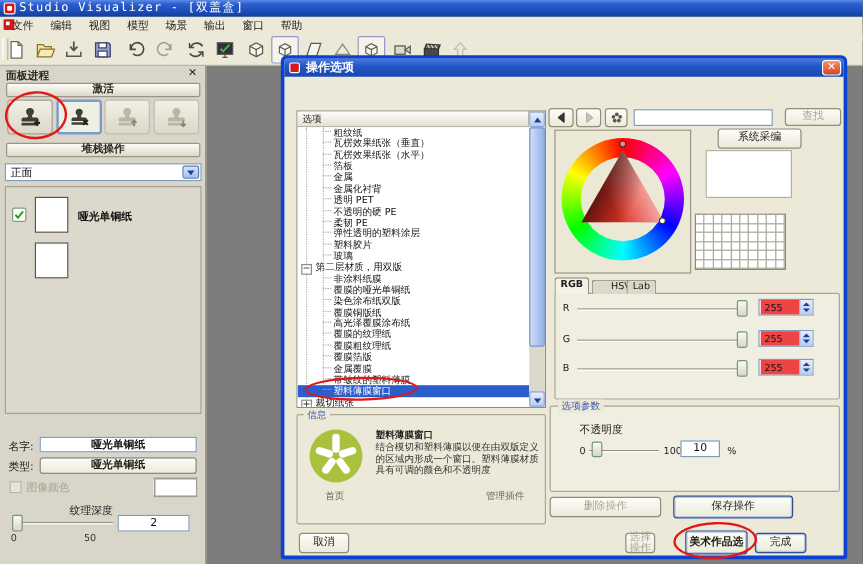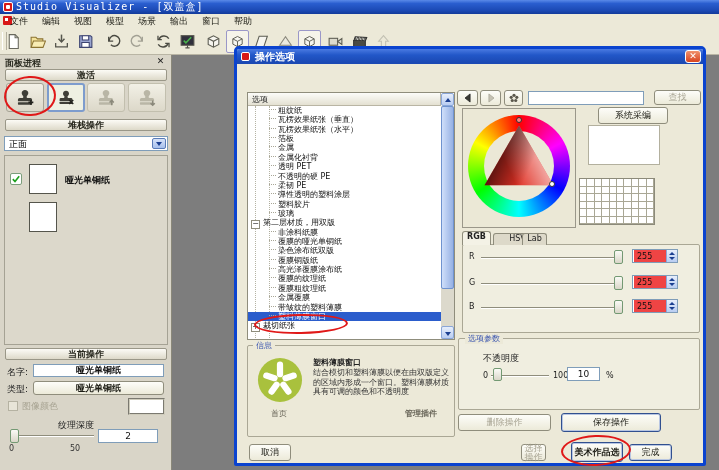--- a/index.html
+++ b/index.html
@@ -256,21 +256,20 @@
               <path d="M2 5.6l2.4 2.6L9 2.4" stroke="#1ea11e" stroke-width="1.8" fill="none"></path>
             </svg></span>
           <div class="swatch"></div>
           <span class="layer-label">哑光单铜纸</span>
         </div>
         <div class="layer-row" style="top: 42px;">
           <div class="swatch"></div>
           <span class="layer-label"></span>
         </div>
       </div>
-    <div class="hdrbar" style="left:5px;top:293px;width:162px;height:12px;">当前操作</div>
     <span id="cur-name-label" style="top:311px;">名字:</span>
     <input class="field" style="left: 33px; top: 309px; width: 131px; height: 13px; text-align: center; font-weight: bold;" value="哑光单铜纸">
     <span id="cur-type-label" style="top:328px;">类型:</span>
     <div class="btn" style="left:33px;top:326px;width:131px;height:14px;font-weight:bold;">哑光单铜纸</div>
     <div id="imgcolor-row">
       <span class="chk-dis"></span><span>图像颜色</span>
     </div>
     <div id="imgcolor-swatch"></div>
     <div class="tick-label" style="left:58px;top:364px;font-size:9px;color:#222;">纹理深度</div>
     <div class="slider-track" style="left:12px;top:380px;width:82px;"></div>
@@ -308,20 +307,21 @@
               <div class="tree-row"><span class="stub"></span><span class="tree-label">塑料胶片</span></div>
               <div class="tree-row"><span class="stub"></span><span class="tree-label">玻璃</span></div>
               <div class="tree-row"><span class="exp">−</span><span class="tree-label">第二层材质，用双版</span></div>
               <div class="tree-row"><span class="stub"></span><span class="tree-label">非涂料纸膜</span></div>
               <div class="tree-row"><span class="stub"></span><span class="tree-label">覆膜的哑光单铜纸</span></div>
               <div class="tree-row"><span class="stub"></span><span class="tree-label">染色涂布纸双版</span></div>
               <div class="tree-row"><span class="stub"></span><span class="tree-label">覆膜铜版纸</span></div>
               <div class="tree-row"><span class="stub"></span><span class="tree-label">高光泽覆膜涂布纸</span></div>
               <div class="tree-row"><span class="stub"></span><span class="tree-label">覆膜的纹理纸</span></div>
               <div class="tree-row"><span class="stub"></span><span class="tree-label">覆膜粗纹理纸</span></div>
+              <div class="tree-row"><span class="stub"></span><span class="tree-label">覆膜箔版</span></div>
               <div class="tree-row"><span class="stub"></span><span class="tree-label">金属覆膜</span></div>
               <div class="tree-row"><span class="stub"></span><span class="tree-label">带皱纹的塑料薄膜</span></div>
               <div class="tree-row selected"><span class="stub"></span><span class="tree-label">塑料薄膜窗口</span></div>
               <div class="tree-row"><span class="exp">+</span><span class="tree-label">裁切纸张</span></div>
             </div>
         </div>
         <div id="tree-sbar">
           <div id="tree-thumb"></div>
         </div>
         <div class="sb-btn" id="tree-scroll-down"></div>
@@ -337,21 +337,21 @@
             <line x1="29.7" y1="22.1" x2="38.3" y2="19.4"></line>
             <line x1="27.5" y1="28.9" x2="32.8" y2="36.1"></line>
             <line x1="20.5" y1="28.9" x2="15.2" y2="36.1"></line>
             <line x1="18.3" y1="22.1" x2="9.7" y2="19.4"></line>
           </g>
         </svg>
       </div>
       <div id="info-title">塑料薄膜窗口</div>
       <div id="info-desc">结合模切和塑料薄膜以便在由双版定义的区域内形成一个窗口。塑料薄膜材质具有可调的颜色和不透明度</div>
       <span class="info-link" style="left:34px;">首页</span>
-      <span class="info-link" style="left:168px;font-weight:bold;">管理插件</span>
+      <span class="info-link" style="left:168px;">管理插件</span>
 
       <div class="btn navtri" style="left:220px;">
         <svg viewBox="0 0 16 16">
             <path d="M10.8 2.6v10.8L4 8z" fill="#3a3a34" stroke="#222"></path>
           </svg>
       </div>
       <div class="btn navtri" style="left:243px;">
         <svg viewBox="0 0 16 16">
             <path d="M5.2 2.6v10.8L12 8z" fill="#c6c3b4" stroke="#a8a598"></path>
           </svg>

